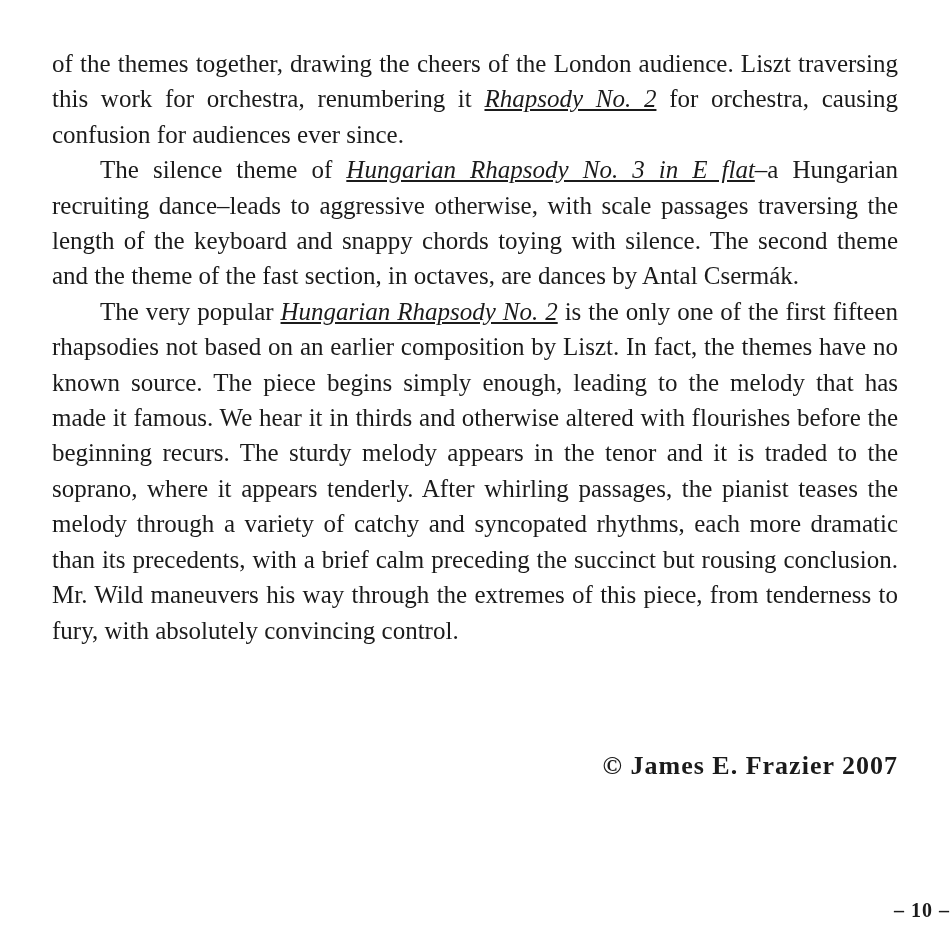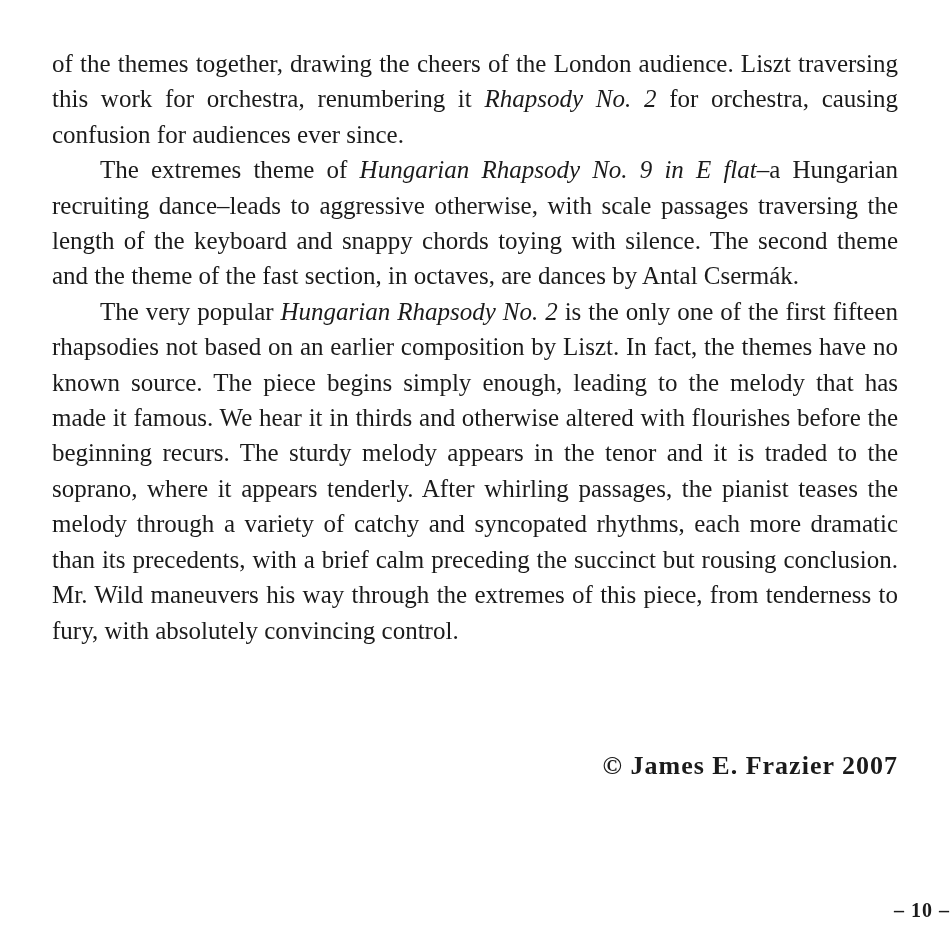--- a/index.html
+++ b/index.html
@@ -27,20 +27,21 @@
     font-size: 25px;
     line-height: 35.4px;
     text-align: justify;
     text-justify: inter-word;
   }
   .para.indent {
     text-indent: 48px;
   }
   .italic {
     font-style: italic;
+    text-decoration: underline;
   }
   .credit {
     position: absolute;
     top: 751px;
     right: 52px;
     margin: 0;
     font-size: 26px;
     font-weight: bold;
     letter-spacing: 1px;
     text-align: left;
@@ -58,21 +59,21 @@
 </style>
 </head>
 <body>
 
 <div class="page">
 
   <div class="text-block">
 
     <p class="para"><span>of the themes together, drawing the cheers of the London audience. Liszt traversing this work for orchestra, renumbering it </span><span class="italic">Rhapsody No. 2</span><span> for orchestra, causing confusion for audiences ever since.</span></p>
 
-    <p class="para indent"><span>The extremes theme of </span><span class="italic">Hungarian Rhapsody No. 9 in E flat</span><span>–a Hungarian recruiting dance–leads to aggressive otherwise, with scale passages traversing the length of the keyboard and snappy chords toying with silence. The second theme and the theme of the fast section, in octaves, are dances by Antal Csermák.</span></p>
+    <p class="para indent"><span>The silence theme of </span><span class="italic">Hungarian Rhapsody No. 3 in E flat</span><span>–a Hungarian recruiting dance–leads to aggressive otherwise, with scale passages traversing the length of the keyboard and snappy chords toying with silence. The second theme and the theme of the fast section, in octaves, are dances by Antal Csermák.</span></p>
 
     <p class="para indent"><span>The very popular </span><span class="italic">Hungarian Rhapsody No. 2</span><span> is the only one of the first fifteen rhapsodies not based on an earlier composition by Liszt. In fact, the themes have no known source. The piece begins simply enough, leading to the melody that has made it famous. We hear it in thirds and otherwise altered with flourishes before the beginning recurs. The sturdy melody appears in the tenor and it is traded to the soprano, where it appears tenderly. After whirling passages, the pianist teases the melody through a variety of catchy and syncopated rhythms, each more dramatic than its precedents, with a brief calm preceding the succinct but rousing conclusion. Mr. Wild maneuvers his way through the extremes of this piece, from tenderness to fury, with absolutely convincing control.</span></p>
 
   </div>
 
   <p class="credit">© James E. Frazier 2007</p>
 
   <div class="footer">– 10 –</div>
 
 </div>

